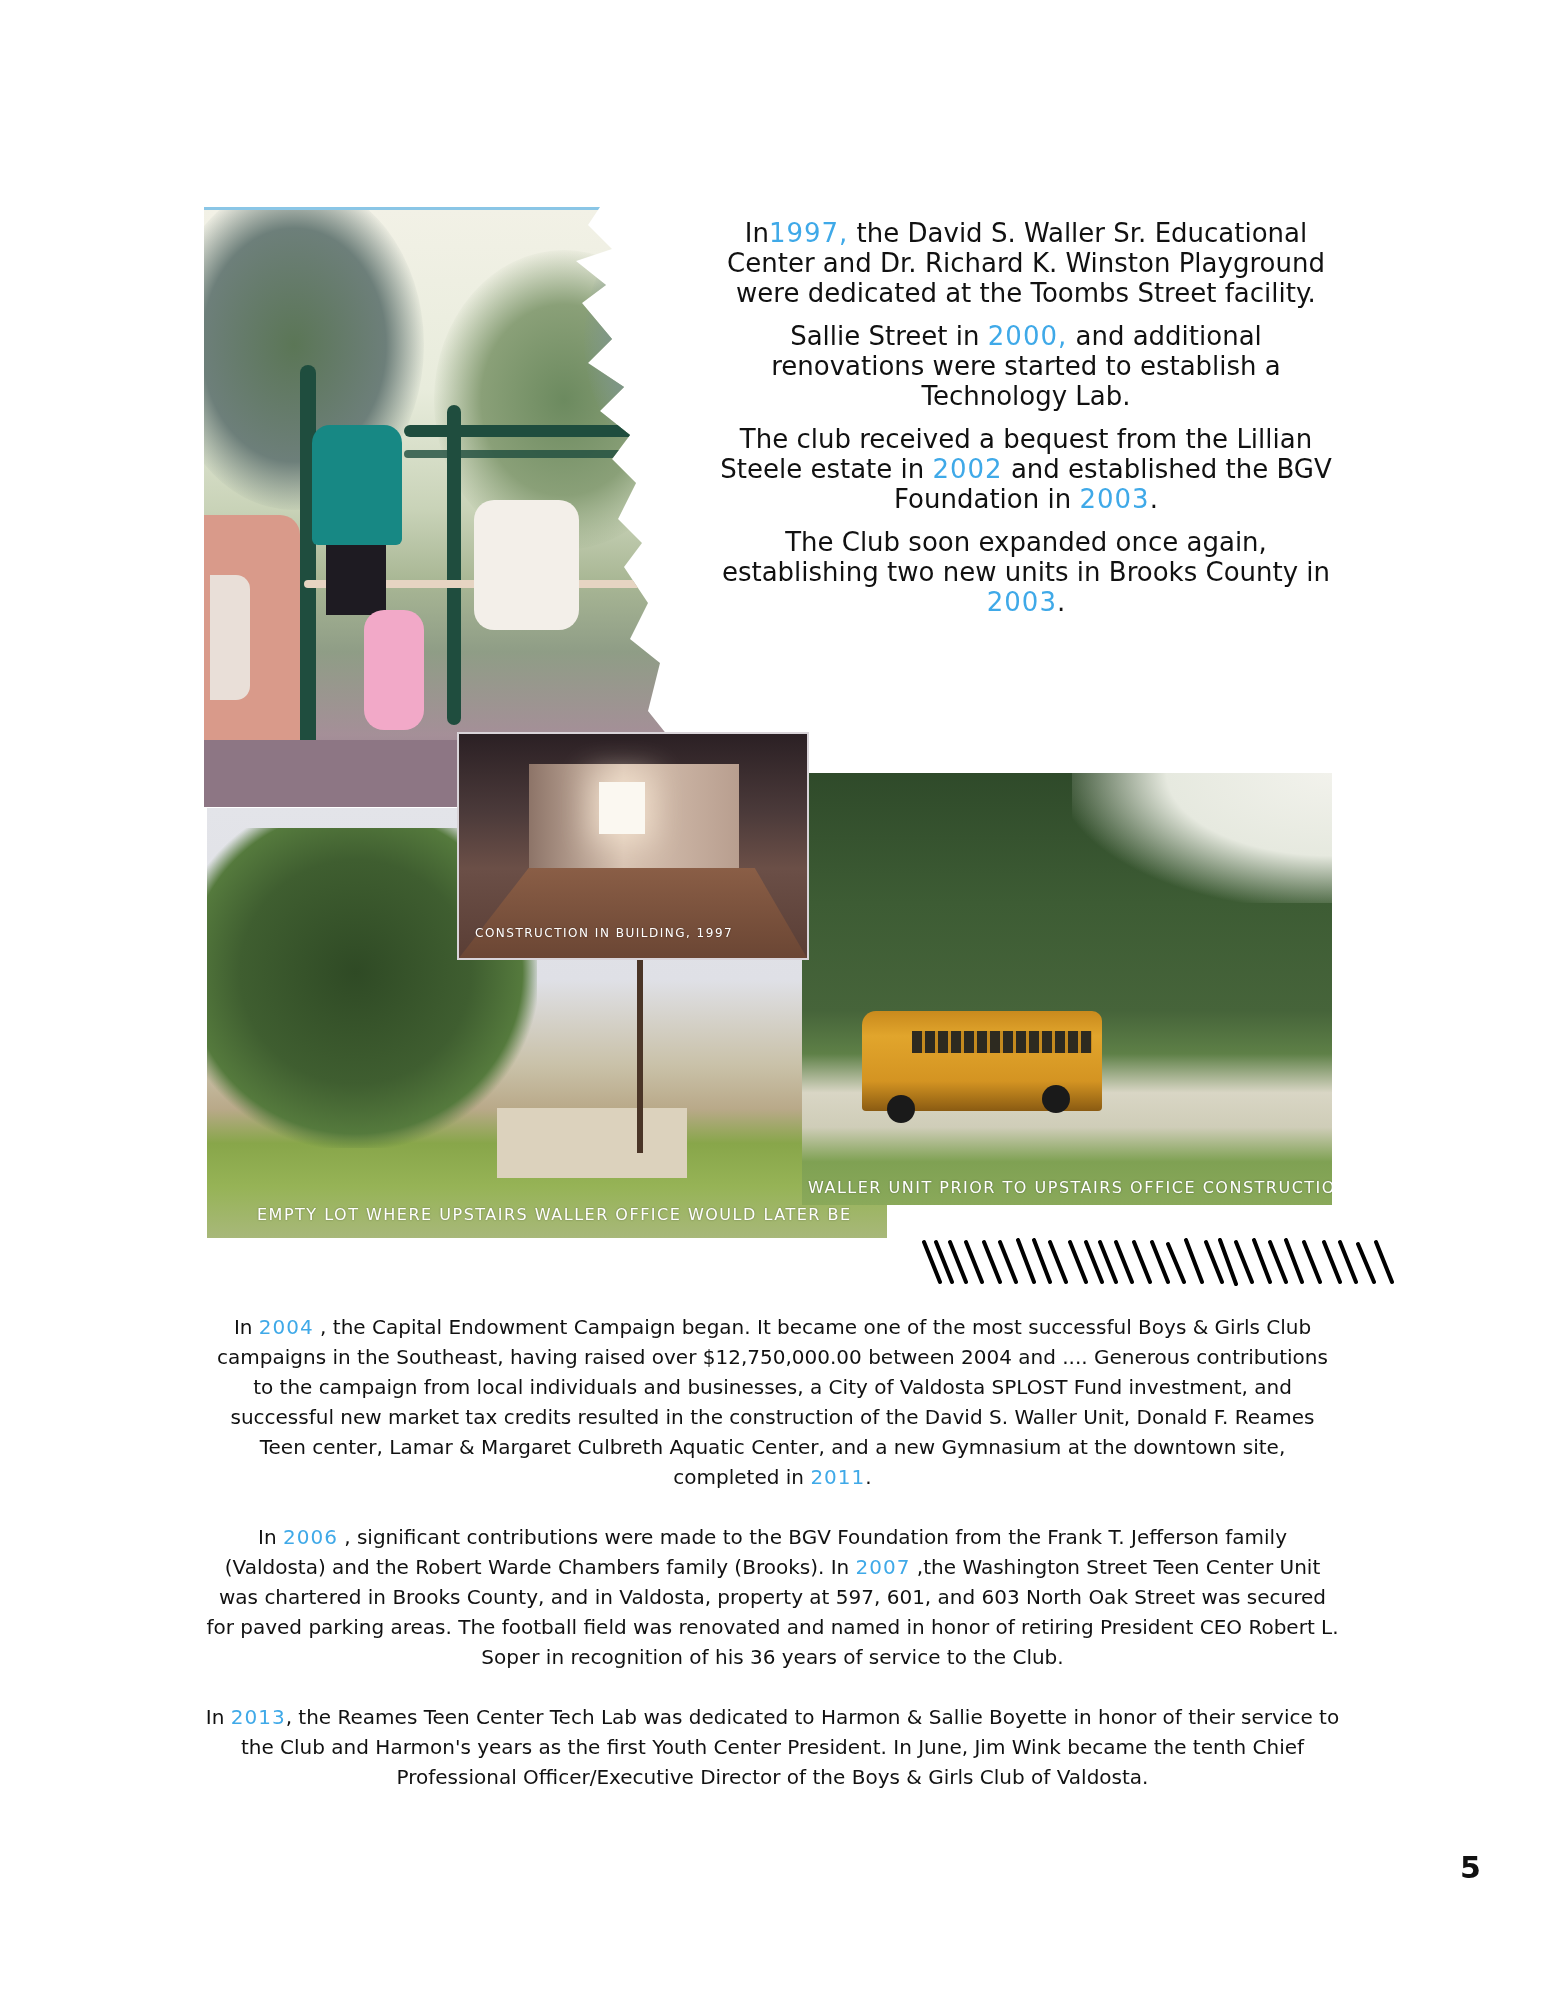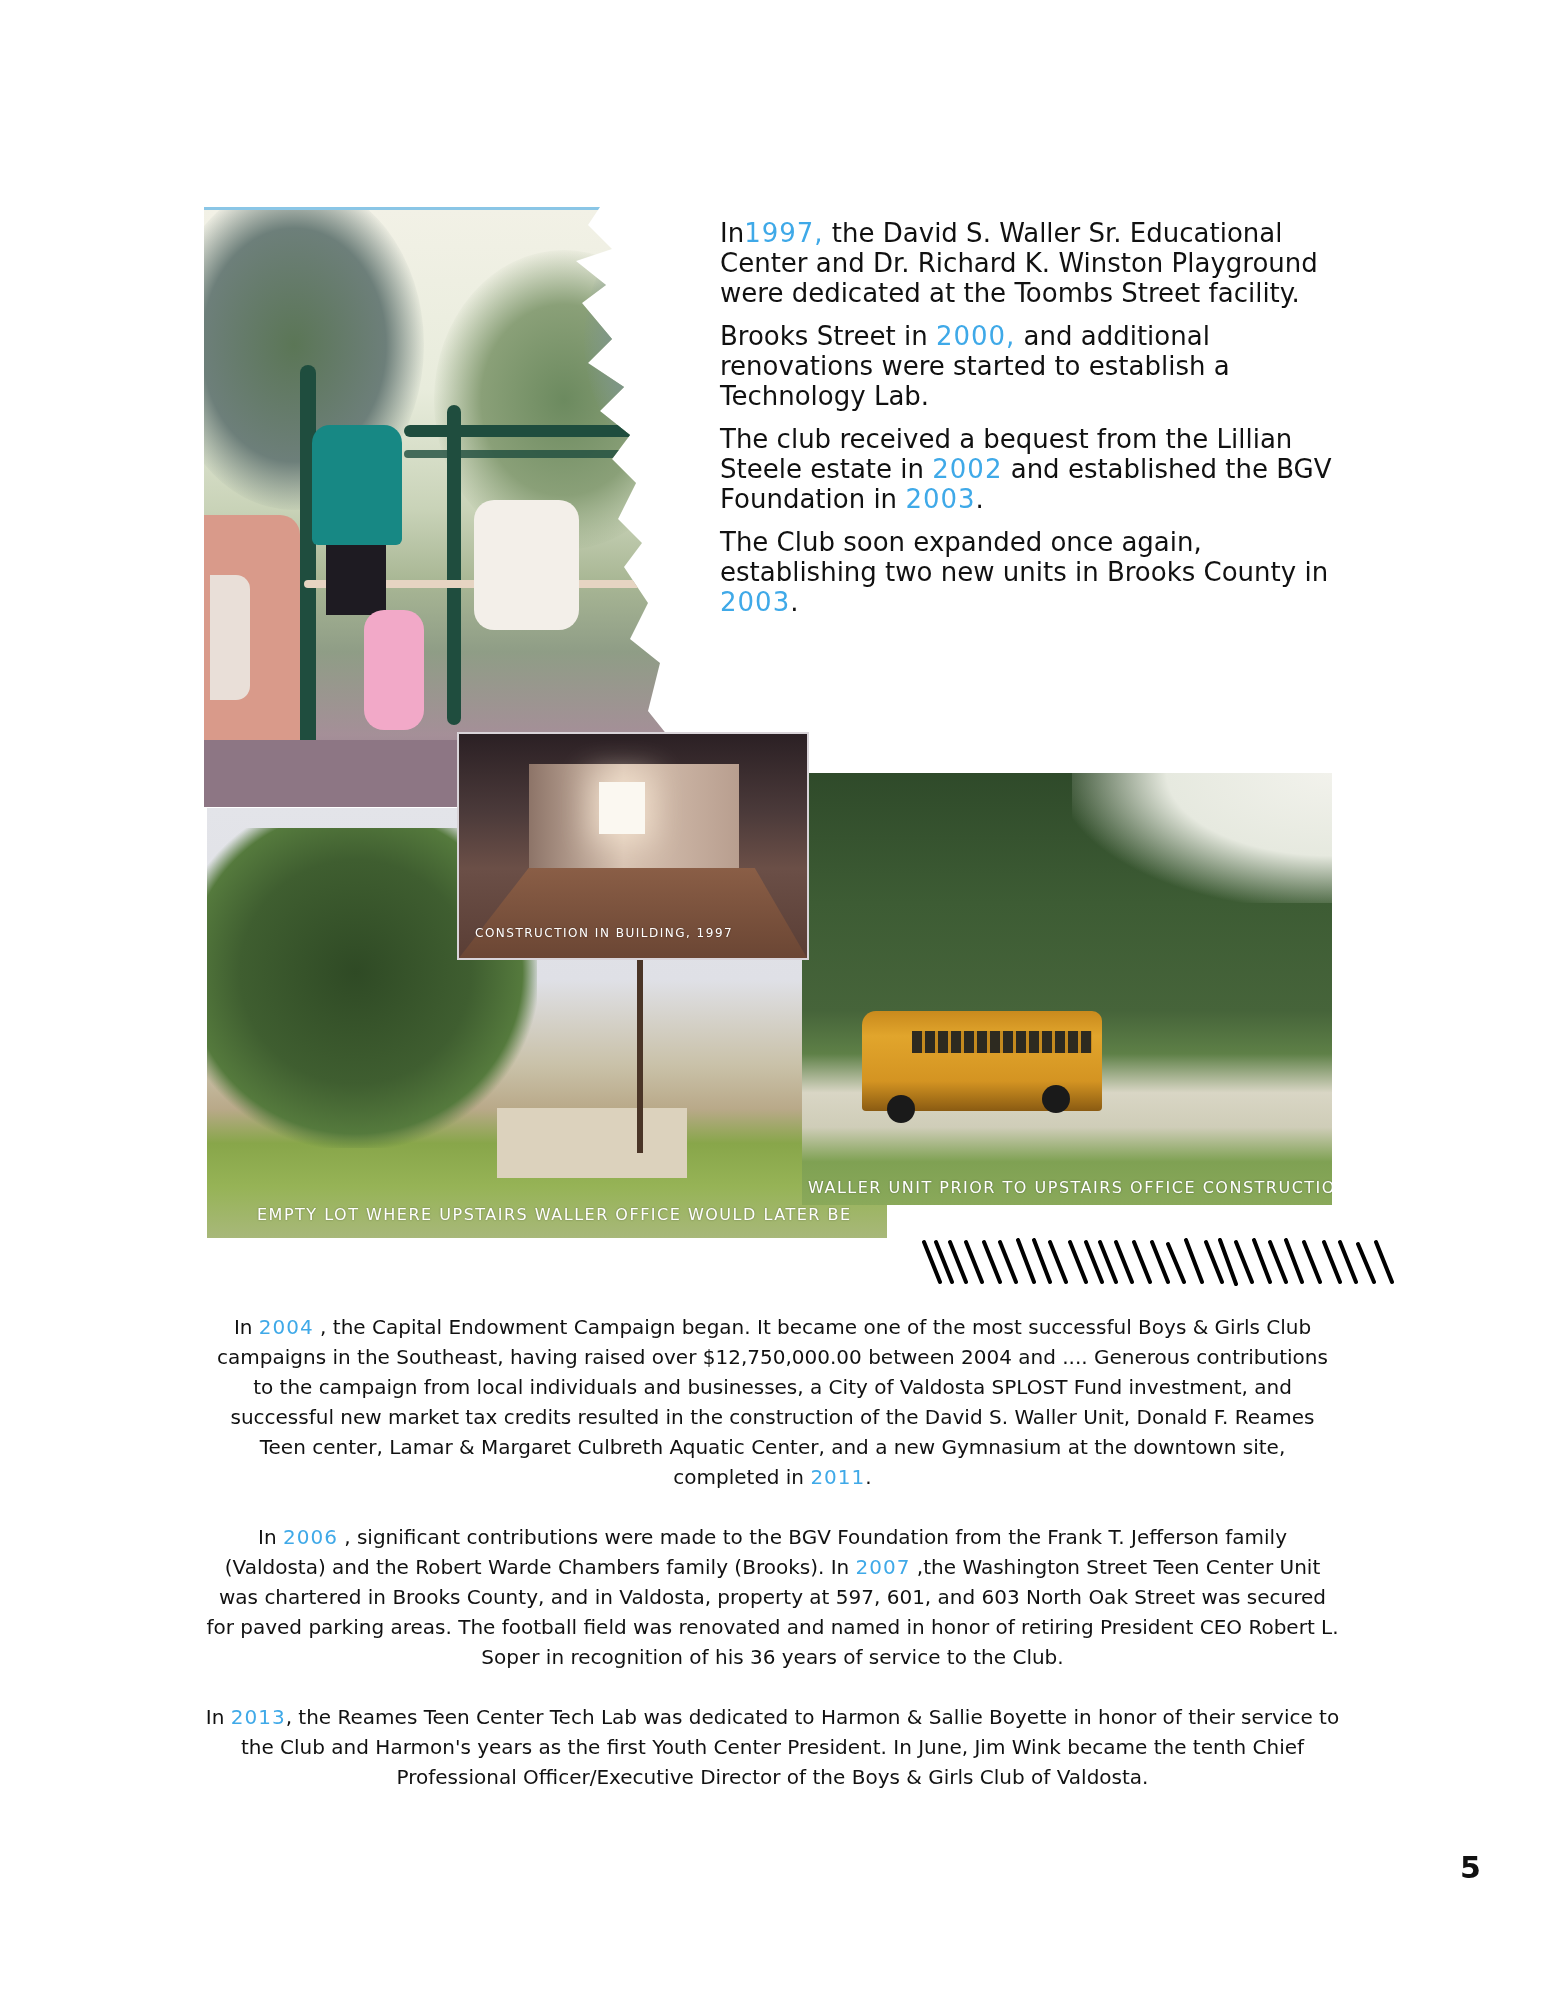--- a/index.html
+++ b/index.html
@@ -54,21 +54,21 @@
     #photo-lot { left: 207px; top: 808px; width: 680px; height: 430px; overflow: hidden;
       background: linear-gradient(180deg, #e3e4e9 0%, #dfe0e6 40%, #c9c1a8 60%, #b9a989 70%, #88a64a 78%, #96b356 88%, #a8b87a 100%); }
     #photo-lot .treeblob { position:absolute; left: 0; top: 20px; width: 330px; height: 320px;
       background: radial-gradient(ellipse at 45% 45%, #2f4a25 0%, #3f5e30 45%, #557a3d 65%, rgba(85,122,61,0) 72%); }
     #photo-lot .building { position:absolute; left: 615px; top: 0; width: 100px; height: 345px;
       background: linear-gradient(90deg, #b99a70 0%, #c9a97e 60%, #a98a62 100%); }
     #photo-lot .bldg-back { position:absolute; left: 290px; top: 300px; width: 190px; height: 70px; background:#dcd2bd; }
     #photo-lot .pole { position:absolute; left: 430px; top: 100px; width: 6px; height: 245px; background:#4a3527; }
 
     
-    #sidebar-text { left: 720px; top: 218px; width: 612px; text-align: left;
+    #sidebar-text { left: 720px; top: 218px; width: 612px; text-align: center;
       font-size: 26px; line-height: 30px; }
     #sidebar-text p { margin: 0 0 13px 0; }
     #main-text { left: 205px; top: 1312px; width: 1135px; text-align: center;
       font-size: 20px; line-height: 30px; }
     #main-text p { margin: 0 0 30px 0; }
 
     #hatch { left: 920px; top: 1238px; width: 570px; height: 48px; }
     #page-number { left: 1460px; top: 1850px; font-size: 30px; font-weight: bold;
       font-family: "DejaVu Sans", sans-serif; }
   </style>
@@ -119,21 +119,21 @@
   <div class="window"></div>
   <div class="floor"></div>
   <div class="caption" style="left:16px;top:192px;font-size:12px;">Construction in building, 1997</div>
 </div>
 
 <div id="sidebar-text" class="abs">
   <p>
     <span>In</span><span class="year">1997,</span><span> the David S. Waller Sr. Educational Center and Dr. Richard K. Winston Playground were dedicated at the Toombs Street facility.</span>
   </p>
   <p>
-    <span>Brooks Street in </span><span class="year">2000,</span><span> and additional renovations were started to establish a Technology Lab.</span>
+    <span>Sallie Street in </span><span class="year">2000,</span><span> and additional renovations were started to establish a Technology Lab.</span>
   </p>
   <p>
     <span>The club received a bequest from the Lillian Steele estate in </span><span class="year">2002</span><span> and established the BGV Foundation in </span><span class="year">2003</span><span>.</span>
   </p>
   <p>
     <span>The Club soon expanded once again, establishing two new units in Brooks County in </span><span class="year">2003</span><span>.</span>
   </p>
 </div>
 
 <svg id="hatch" class="abs" viewBox="0 0 570 48">

